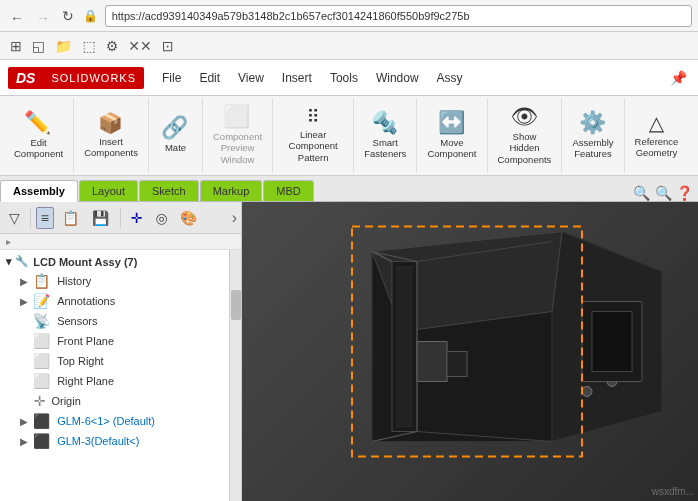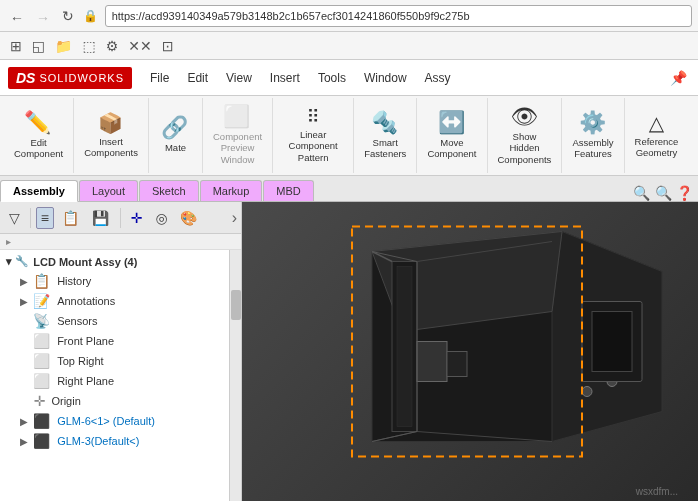--- a/index.html
+++ b/index.html
@@ -30,21 +30,21 @@
     
     .app-header {
       background: #fff;
       border-bottom: 1px solid #ccc;
       padding: 2px 8px;
       display: flex;
       align-items: center;
       height: 36px;
     }
     .solidworks-logo {
-      display: flex; align-items: center; gap: 4px;
+      display: flex; align-items: center; gap: 16px;
       background: #c00; padding: 3px 8px; border-radius: 2px;
       margin-right: 10px;
     }
     .logo-ds { color: white; font-weight: bold; font-size: 14px; font-style: italic; }
     .logo-sw { color: white; font-weight: normal; font-size: 11px; letter-spacing: 1px; }
     .menu-bar { display: flex; gap: 2px; }
     .menu-item {
       padding: 3px 8px; font-size: 12px; color: #333;
       cursor: pointer; border-radius: 2px;
     }
@@ -94,21 +94,21 @@
       background: #e8e8e8;
       border-bottom: 1px solid #bbb;
       display: flex;
       align-items: flex-end;
       height: 26px;
       padding-left: 0;
     }
     .tab {
       padding: 4px 12px; font-size: 11px; cursor: pointer;
       border: 1px solid #bbb; border-bottom: none;
-      background: #f0abfc; margin-right: 1px; border-radius: 3px 3px 0 0;
+      background: #84cc16; margin-right: 1px; border-radius: 3px 3px 0 0;
       color: #333;
     }
     .tab.active {
       background: #fff; border-bottom: 1px solid #fff;
       font-weight: bold; color: #000; margin-bottom: -1px;
     }
     .tabs-right { display: flex; align-items: center; gap: 4px; margin-left: auto; padding-right: 4px; }
     .icon-btn { background: none; border: none; cursor: pointer; font-size: 14px; color: #666; }
 
     
@@ -166,21 +166,21 @@
     }
     .viewport-bg {
       width: 100%; height: 100%;
       background: linear-gradient(135deg, #4a4a4a 0%, #2a2a2a 100%);
       position: relative;
     }
 
     
     .watermark {
       position: absolute;
-      bottom: 4px; right: 20px;
+      bottom: 4px; right: 4px;
       color: rgba(255,255,255,0.3);
       font-size: 10px;
     }
 
     
     .sidebar-scroll {
       position: relative; width: 12px;
       background: #e8e8e8; border-left: 1px solid #ccc;
       display: flex; flex-direction: column;
     }
@@ -343,21 +343,21 @@
       <span>▸</span>
     </div>
 
     <div style="display:flex;flex:1;overflow:hidden;">
 
       <div class="tree-area">
 
         <div class="tree-header">
           <span>▾</span>
           <span>🔧</span>
-          <span>LCD Mount Assy  (4)</span>
+          <span>LCD Mount Assy  (7)</span>
         </div>
 
         <div class="tree-item">
           <span class="expand">▶</span>
           <span class="tree-icon">📋</span>
           <span>History</span>
         </div>
 
         <div class="tree-item">
           <span class="expand">▶</span>

